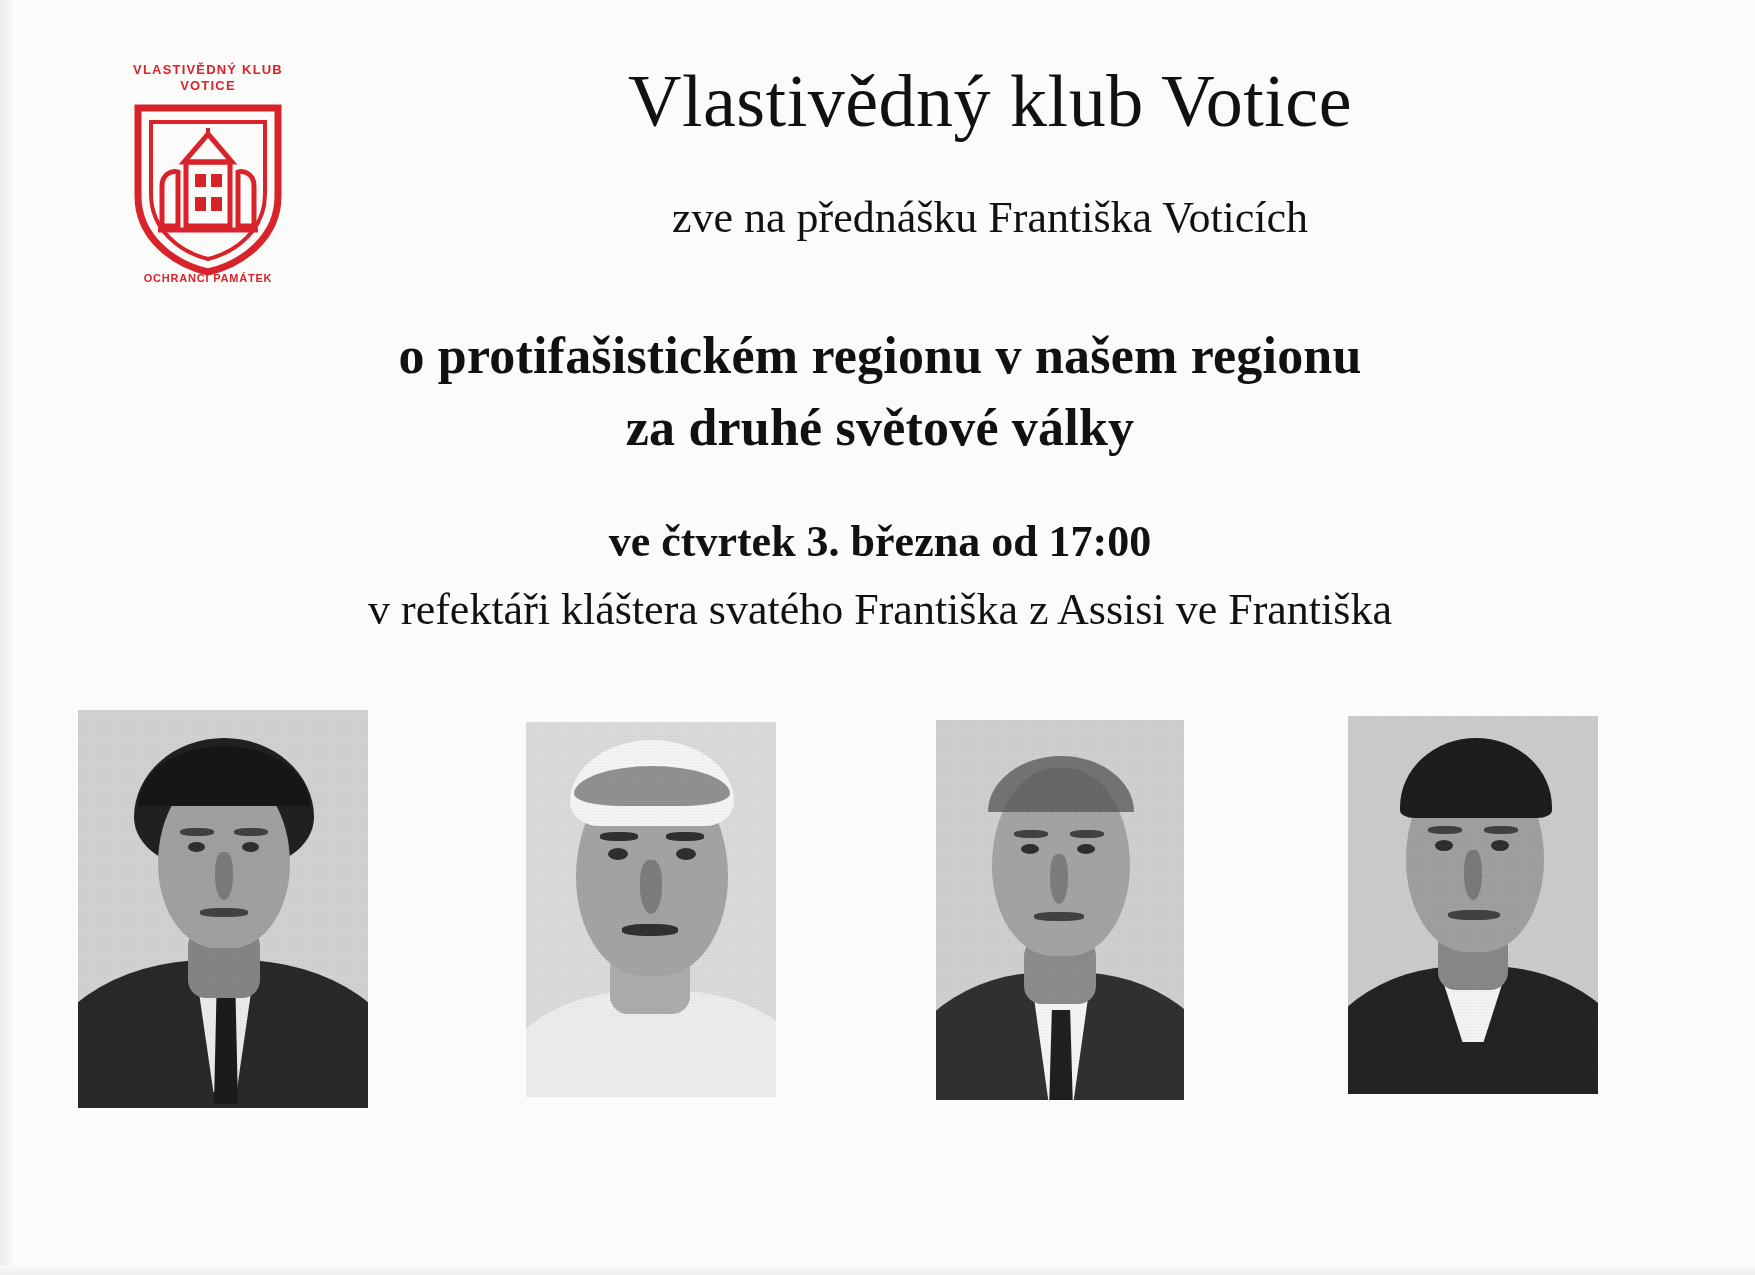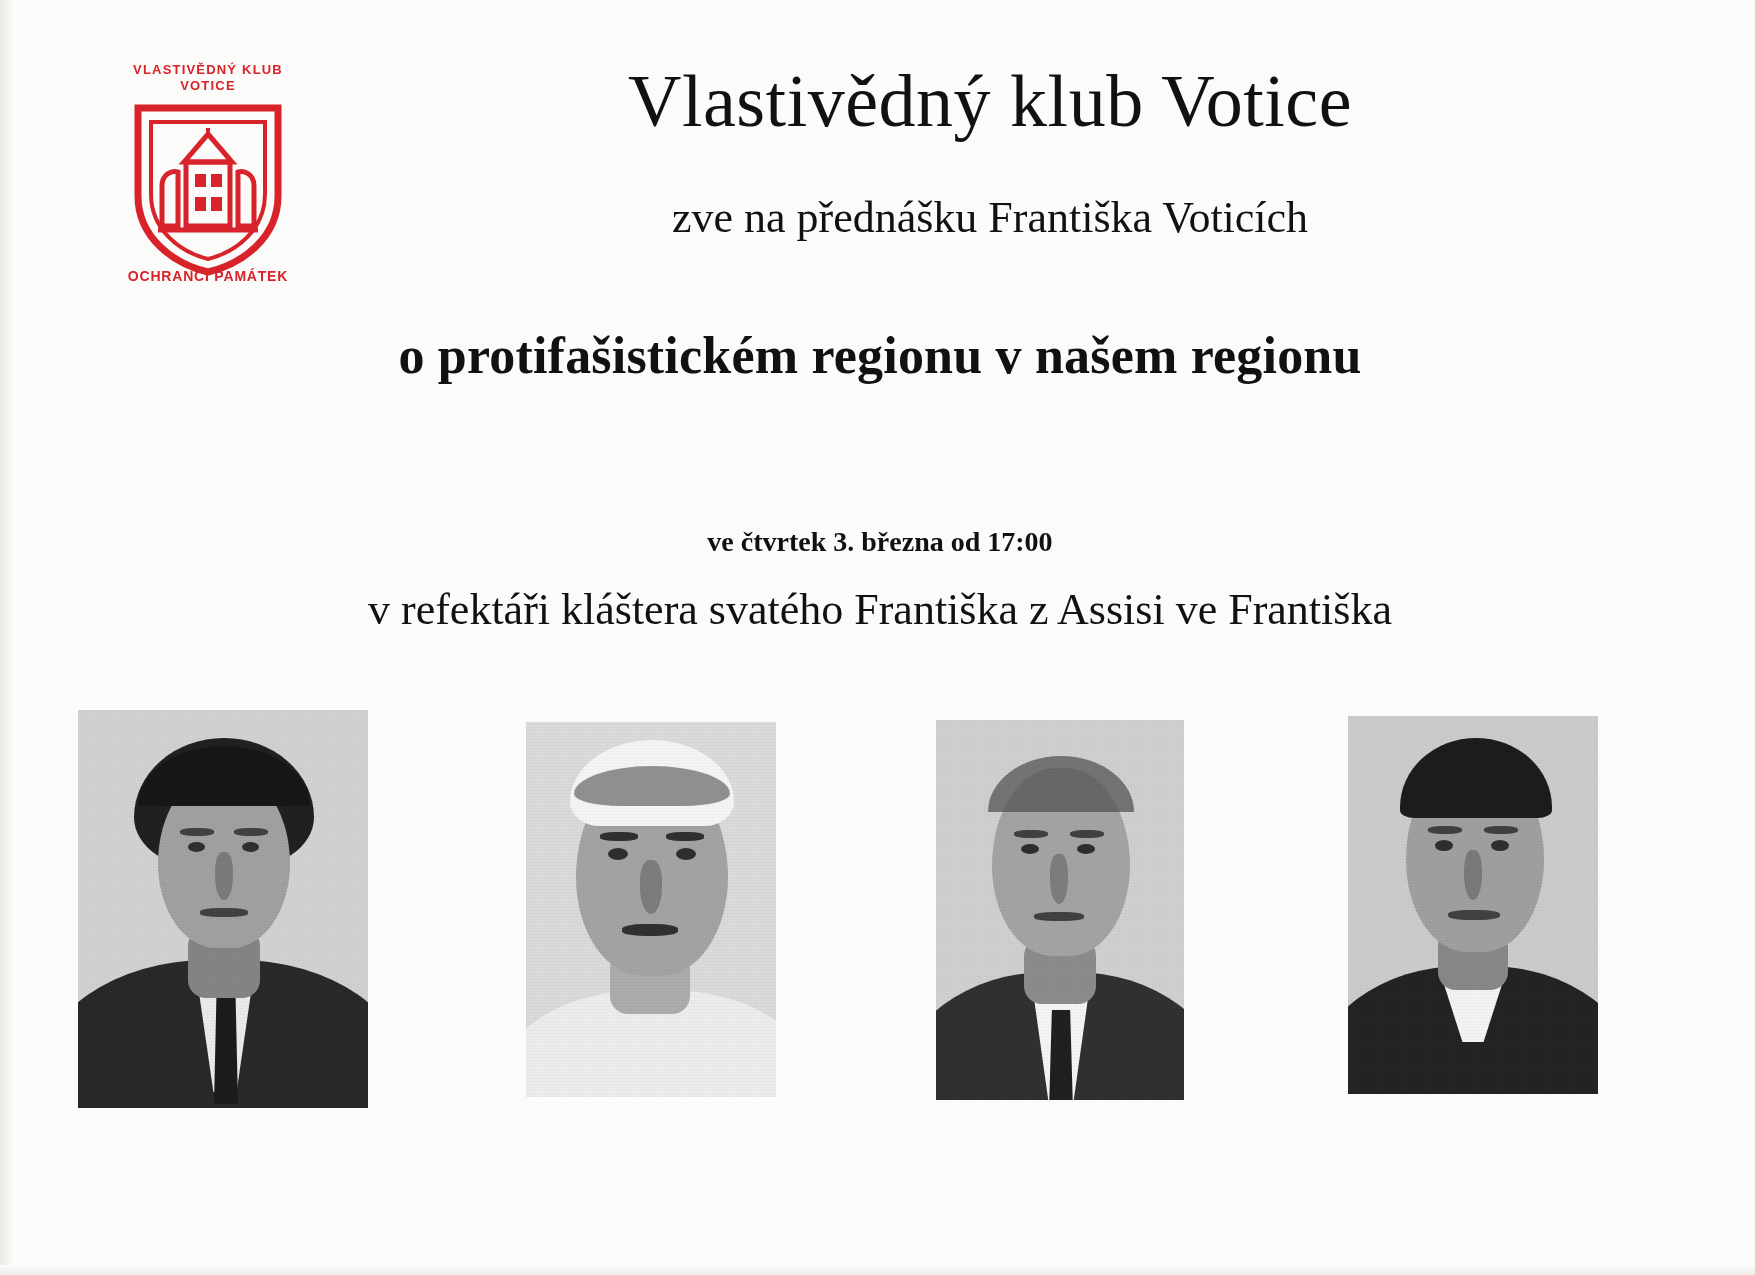--- a/index.html
+++ b/index.html
@@ -65,21 +65,21 @@
     height: 178px;
   }
   .logo-text-bottom {
     position: absolute;
     bottom: 16px;
     left: 0;
     width: 200px;
     text-align: center;
     color: #d8232a;
     font-family: "Liberation Sans", sans-serif;
-    font-size: 14px;
+    font-size: 11px;
     letter-spacing: 0.8px;
     font-weight: 700;
   }
 
   
   .org-title {
     position: absolute;
     top: 58px;
     left: 330px;
     width: 1320px;
@@ -109,21 +109,21 @@
     line-height: 72px;
     font-weight: 700;
     letter-spacing: 0.2px;
   }
   .when {
     position: absolute;
     top: 512px;
     left: 120px;
     width: 1520px;
     text-align: center;
-    font-size: 28px;
+    font-size: 44px;
     line-height: 60px;
     font-weight: 700;
   }
   .where {
     position: absolute;
     top: 580px;
     left: 120px;
     width: 1520px;
     text-align: center;
     font-size: 44px;
@@ -255,20 +255,21 @@
     </svg>
 
     <div class="logo-text-bottom">OCHRANCI PAMÁTEK</div>
   </div>
 
   <div class="org-title">Vlastivědný klub Votice</div>
   <div class="invite-line">zve na přednášku Františka Voticích</div>
 
   <div class="topic">
     <div>o protifašistickém regionu v našem regionu</div>
+    <div>za druhé světové války</div>
   </div>
 
   <div class="when">ve čtvrtek 3. března od 17:00</div>
   <div class="where">v refektáři kláštera svatého Františka z Assisi ve Františka</div>
 
   <div class="photos">
 
     <div class="photo" id="photo-1">
       <div class="inner">
         <div class="bg" style="background:#cfccc6;"></div>

